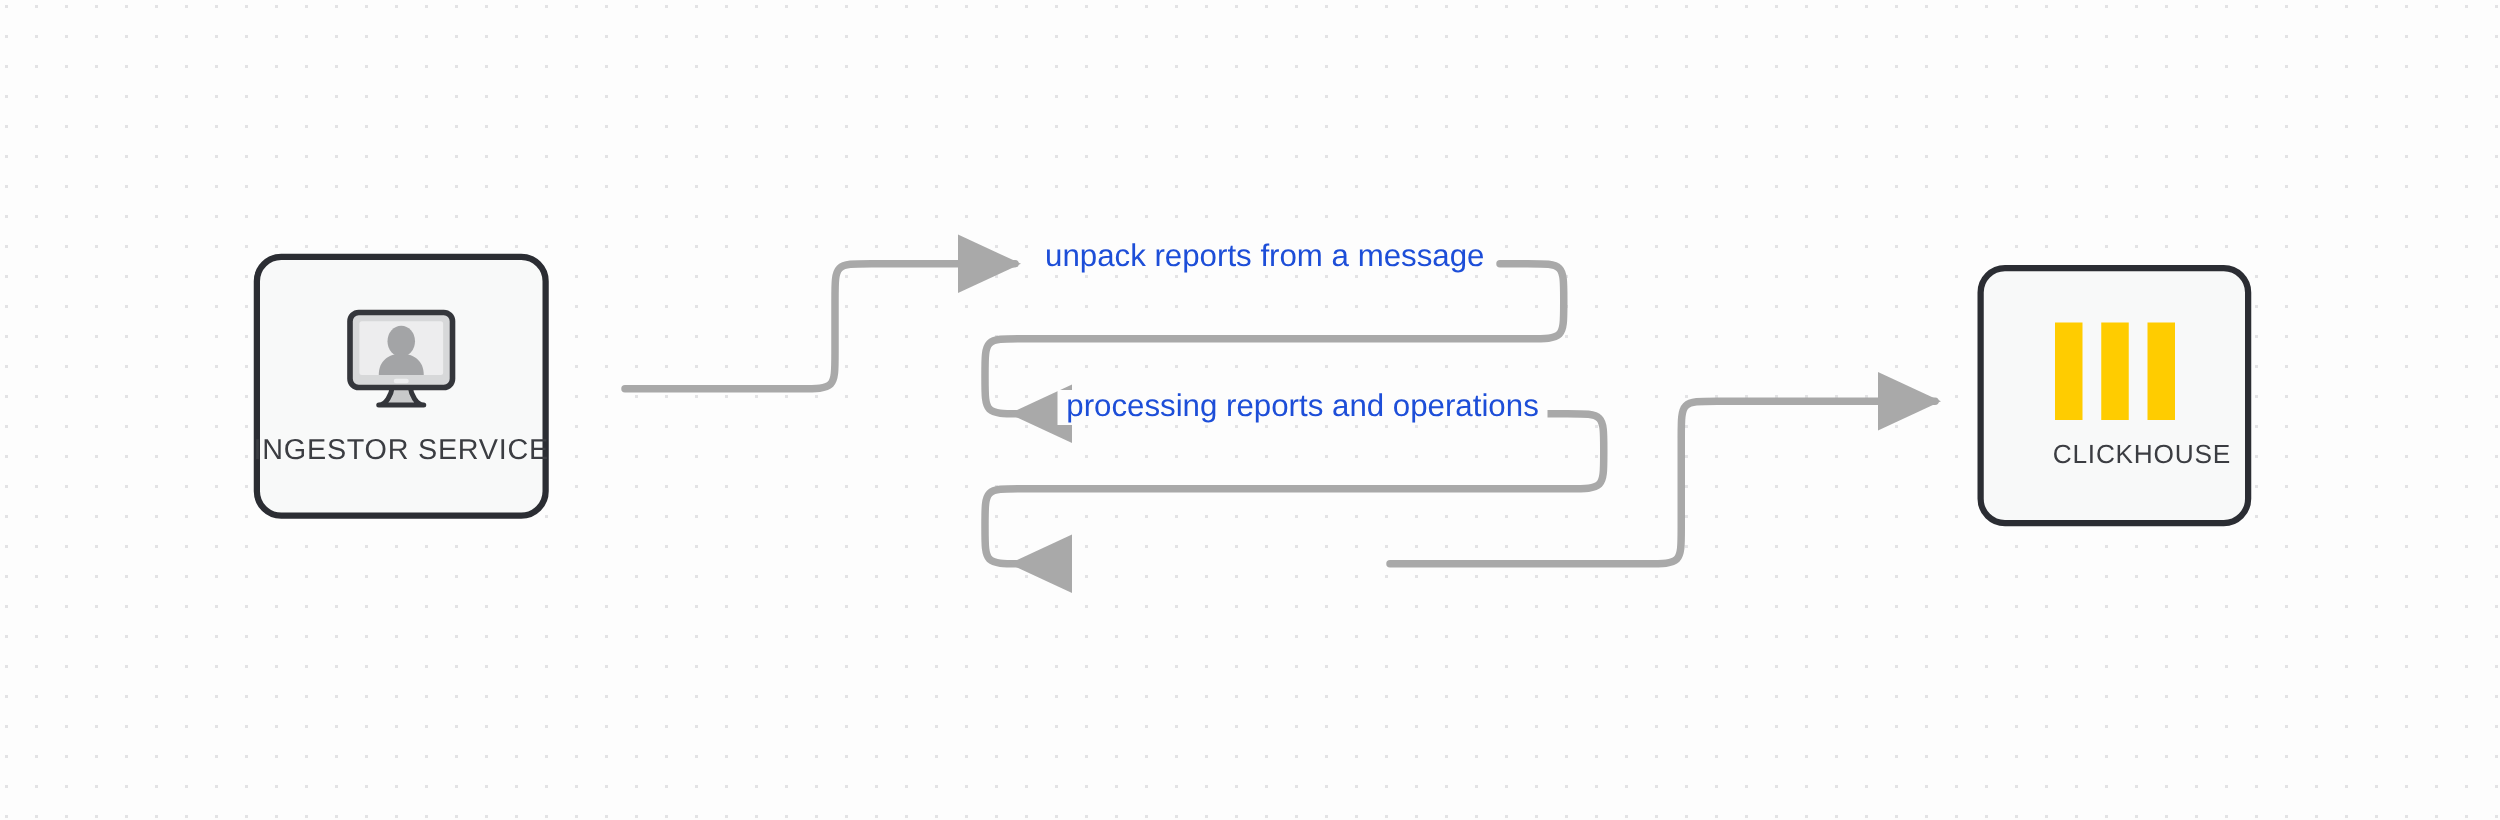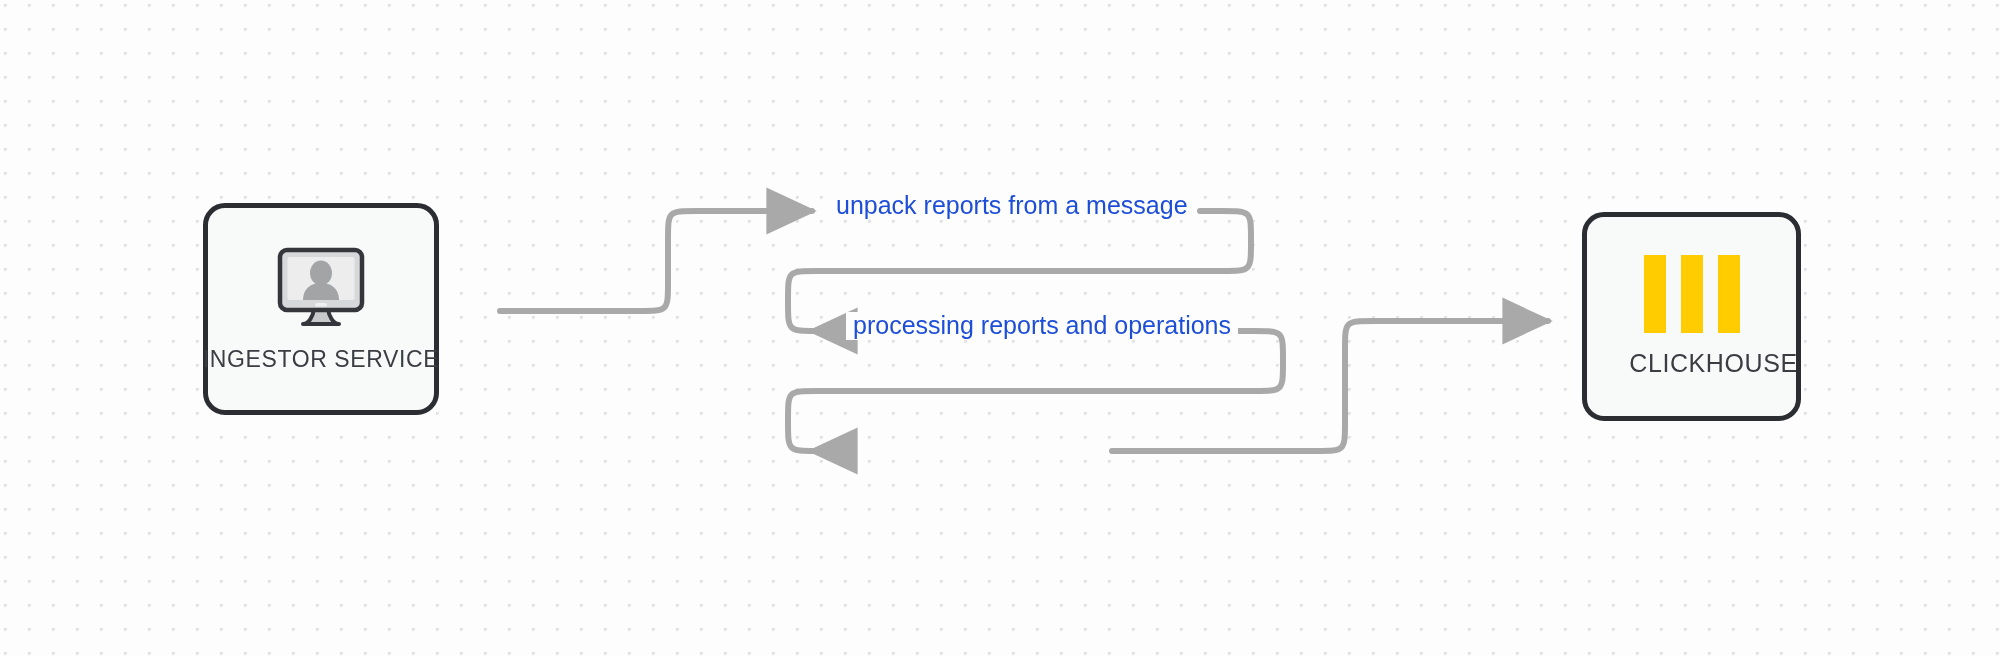--- a/index.html
+++ b/index.html
@@ -57,21 +57,21 @@
     margin-top: 16px;
   }
 
   #node-clickhouse {
     left: 1582px;
     top: 212px;
     width: 219px;
     height: 209px;
   }
   #node-clickhouse .node-label {
-    font-size: 25px;
+    font-size: 21px;
     margin-top: 16px;
     margin-left: 44px;
   }
 
   
   .monitor-icon { display: block; }
 
   
   .ch-logo {
     display: flex;

